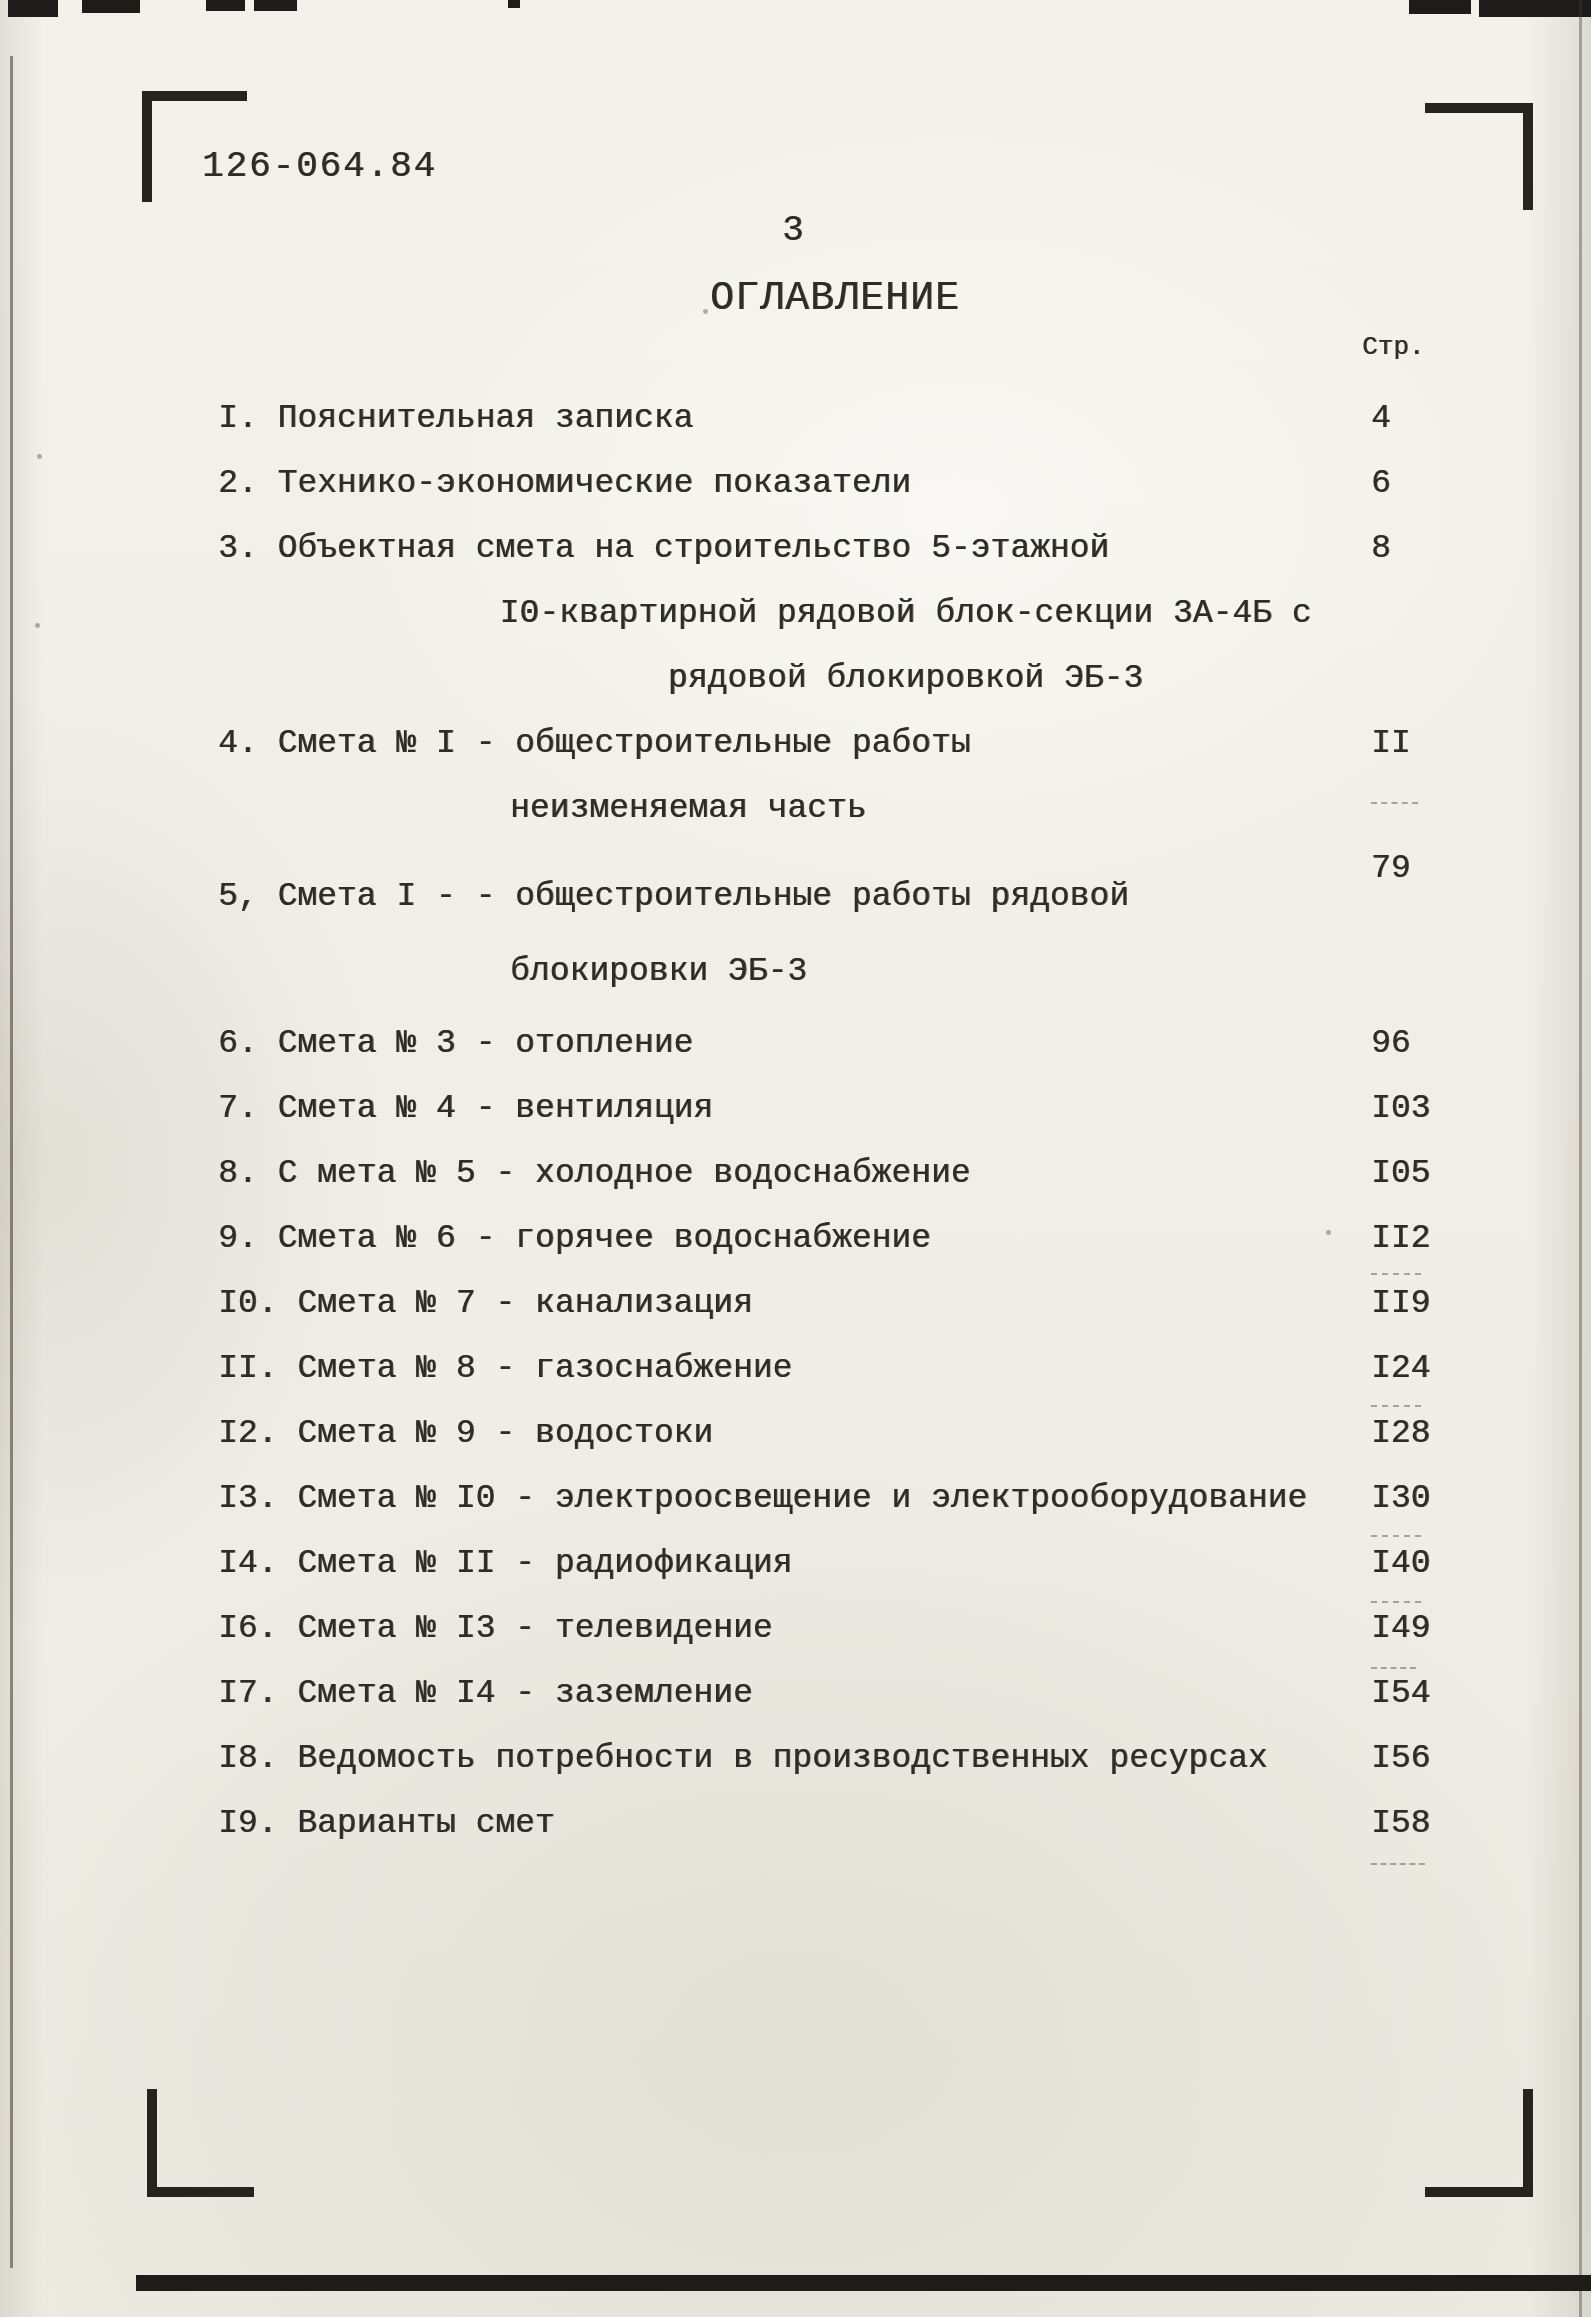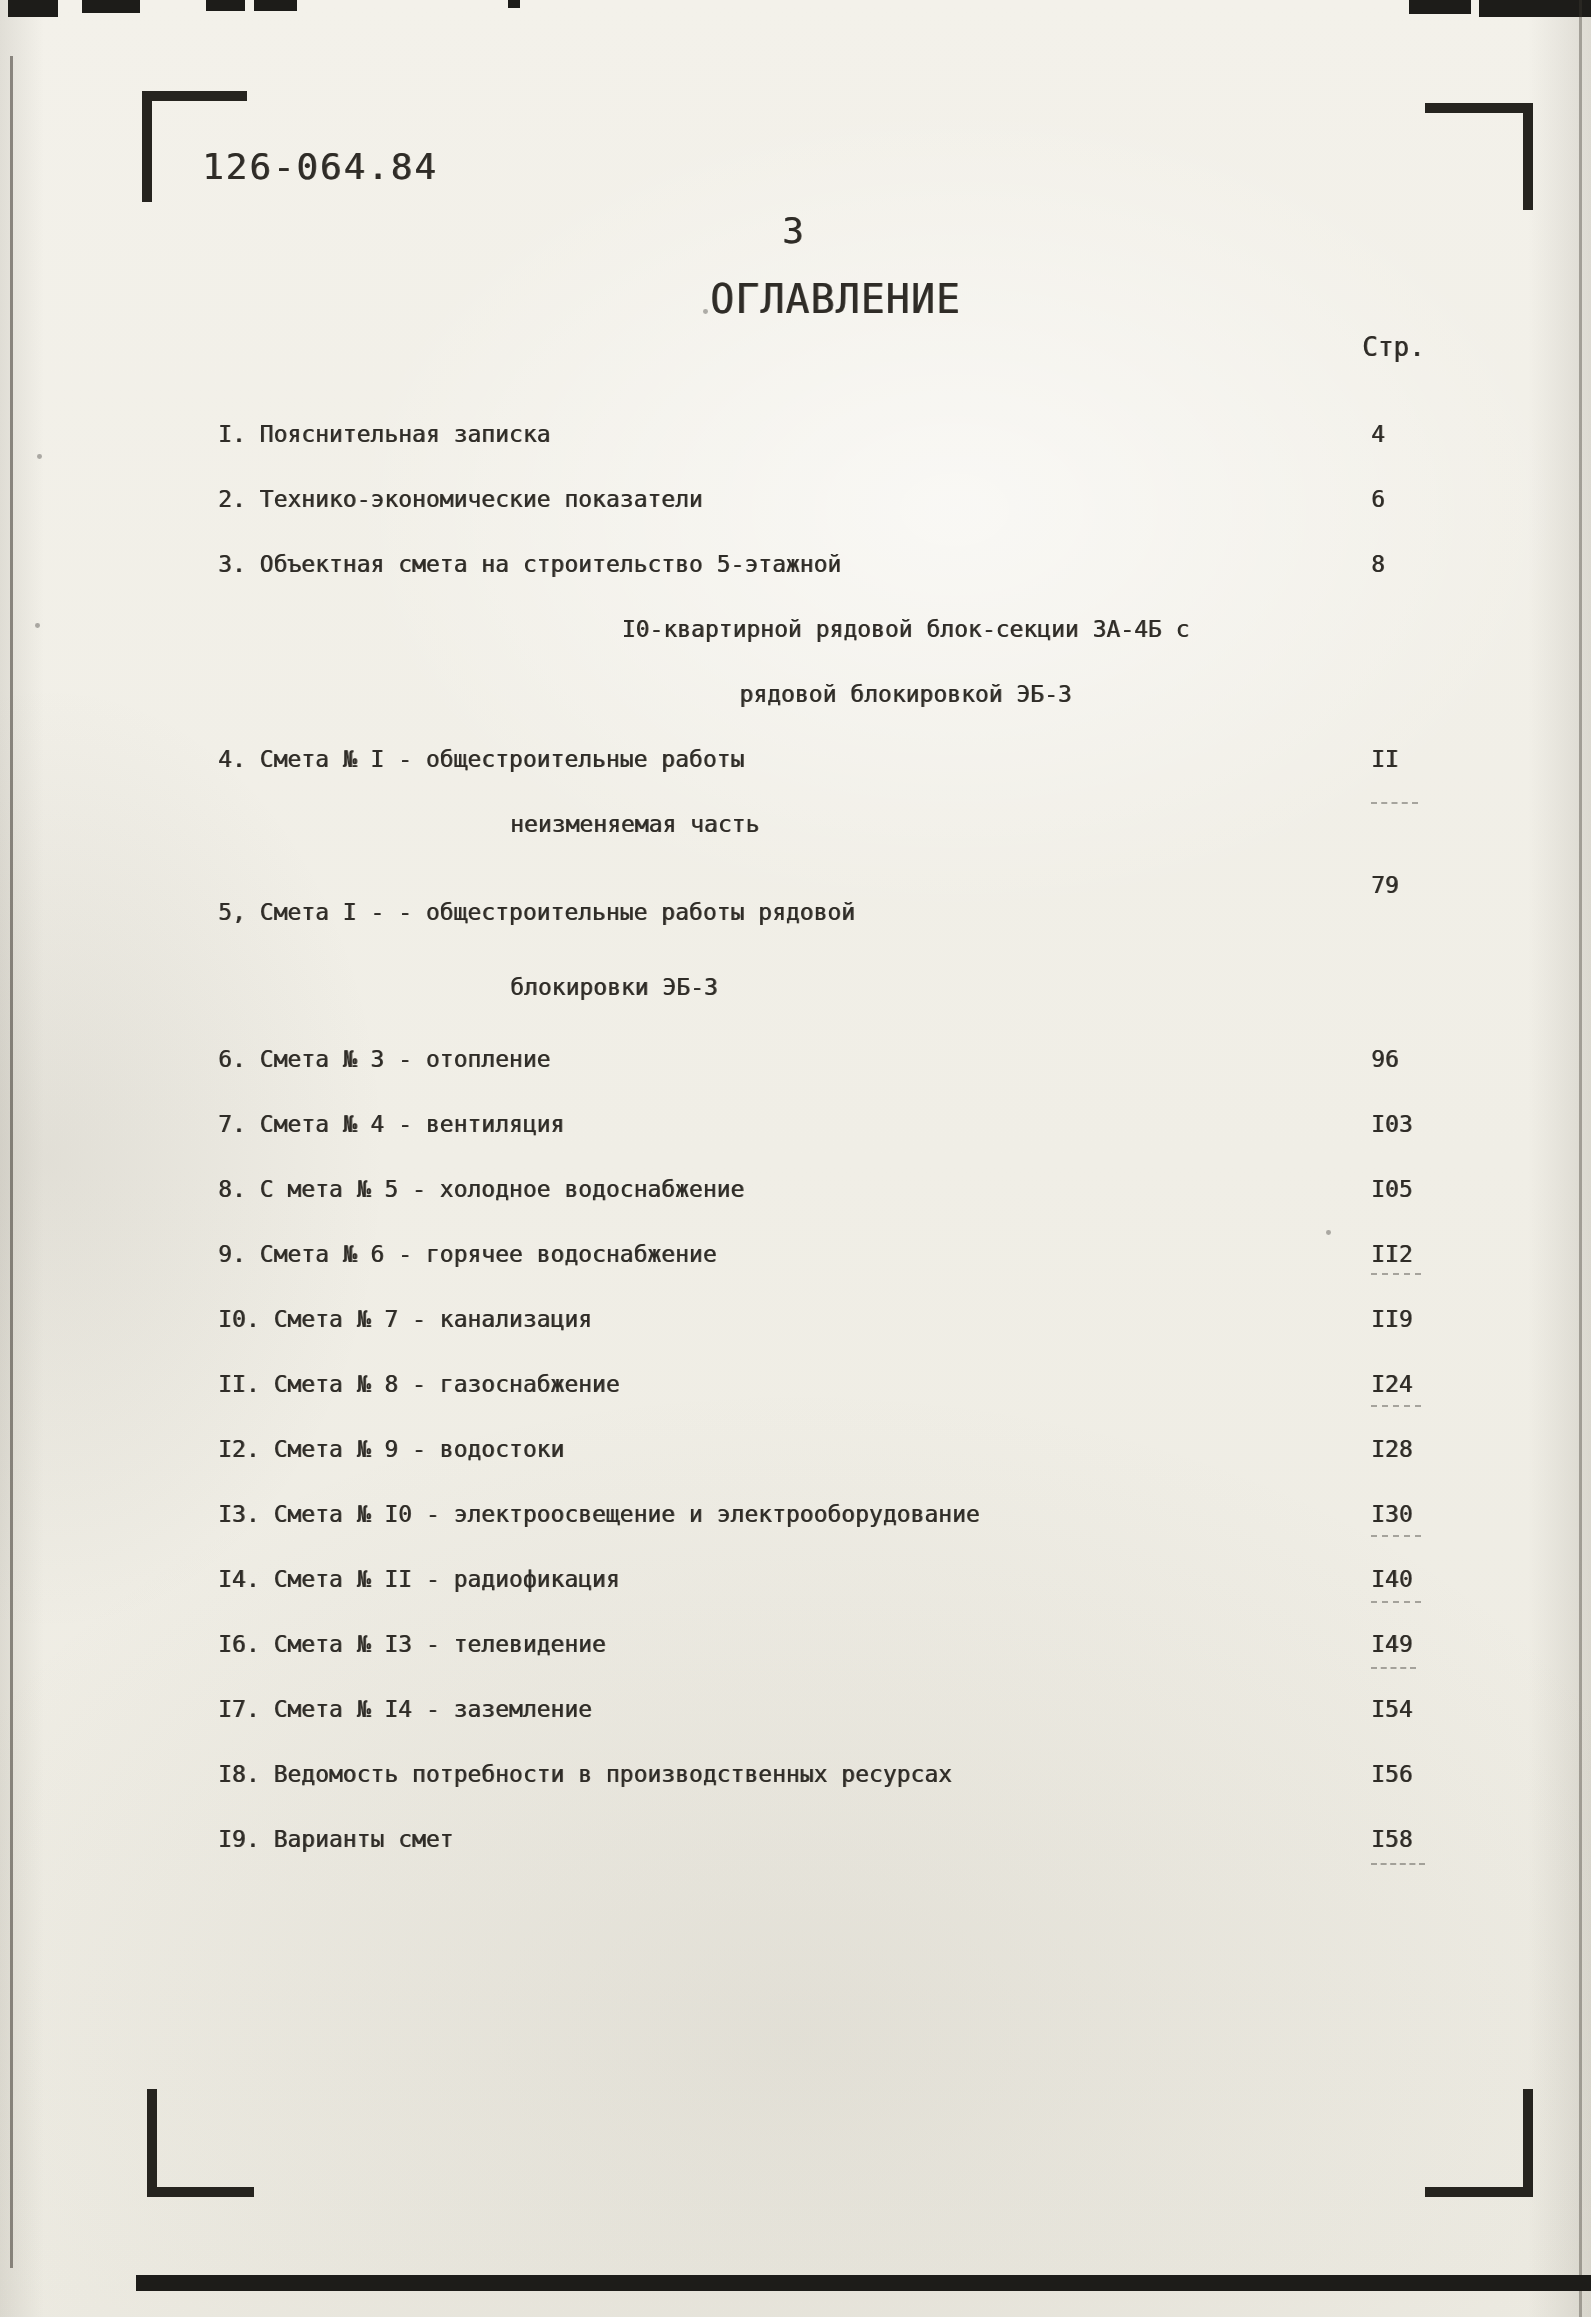--- a/index.html
+++ b/index.html
@@ -12,26 +12,26 @@
   .paper{
     position:absolute;left:0;top:0;width:1591px;height:2317px;
     background-color:#f2f0e9;
     background-image:
       radial-gradient(ellipse 873px 582px at 60% 22%, rgba(255,255,255,0.55), transparent 70%),
       radial-gradient(ellipse 1261px 873px at 50% 88%, rgba(120,112,96,0.10), transparent 75%),
       radial-gradient(ellipse 485px 679px at 3% 50%, rgba(95,88,75,0.10), transparent 70%),
       linear-gradient(90deg, rgba(90,84,72,0.12) 0, transparent 44px, transparent 1528px, rgba(90,84,72,0.14) 100%),
       linear-gradient(#f3f1ea, #edebe2);
   }
-  .ink{color:#2f2c27;text-shadow:0.8px 0 0 rgba(47,44,39,0.75);}
+  .ink{color:#2f2c27;text-shadow:0.8px 0 0 rgba(47,44,39,0.75);font-family:Liberation Mono, monospace;}
   .doc-code{position:absolute;left:202px;top:146px;font-size:36px;letter-spacing:1.9px;}
   .page-num{position:absolute;left:782px;top:210px;font-size:36px;}
   .title{position:absolute;left:710px;top:276px;font-size:40px;letter-spacing:1px;}
   .col-header{position:absolute;left:1362px;top:332px;font-size:26px;}
-  .entries{position:absolute;left:218px;top:402px;width:1320px;font-size:23px;}
+  .entries{position:absolute;left:218px;top:386px;width:1320px;font-size:33px;}
   .entry{position:relative;}
   .entry-line{line-height:65px;white-space:pre;}
   .l0{margin-left:0;}
   .l1{margin-left:55px;text-align:center;}
   .l2{margin-left:292px;}
   .entry-page{position:absolute;left:1153px;top:0;line-height:65px;white-space:pre;}
   .entry.compact .entry-line{line-height:43px;margin-top:32px;}
   .entry.compact{margin-bottom:18.4px;padding-top:1.9px;}
   .entry.compact .entry-page{line-height:56px;text-align:right;}
   

